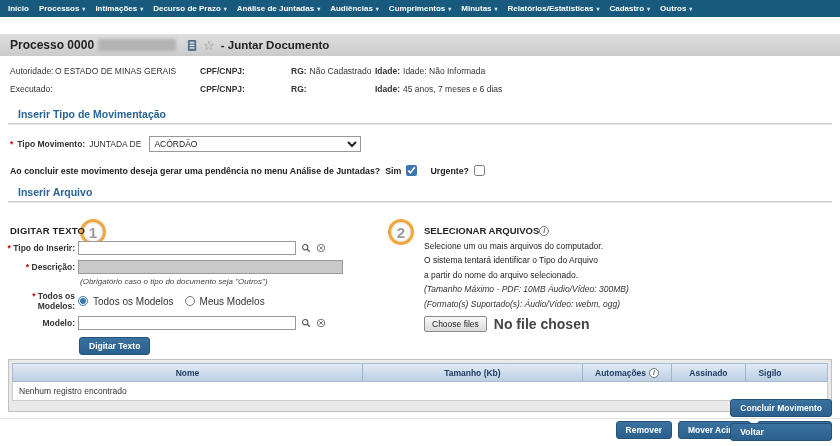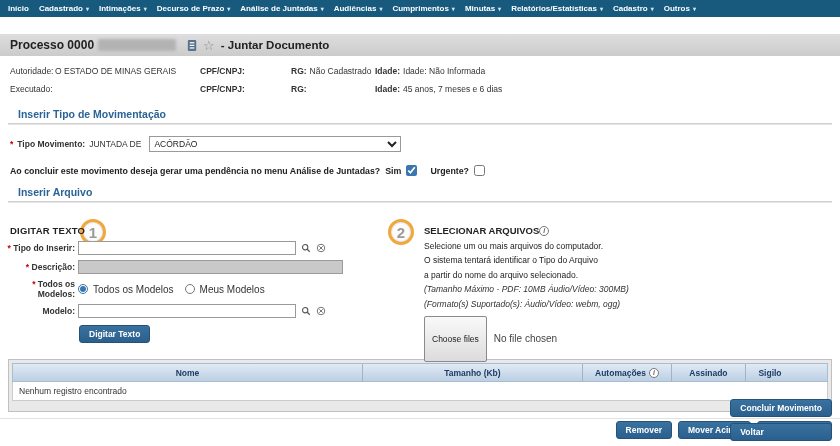--- a/index.html
+++ b/index.html
@@ -27,21 +27,21 @@
   .pair span + span { margin-left:3px; }
 
   
   .section-head { margin:10px 0 0 18px; color:#2a6496; font-weight:700; font-size:10.5px; }
   .rule { height:2px; background:linear-gradient(to bottom,#c6c6c6,#efefef); margin:3px 8px 0 8px; }
 
   
   .movement-row { margin:11px 0 0 10px; display:flex; align-items:center; gap:4px; font-size:8.5px; }
   .req { color:#c00000; font-weight:700; }
   .mlabel { font-weight:700; }
-  select.tipo { width:252px; height:16px; font-size:8.5px; border:1px solid #999; background:#fff; margin-left:4px; color:#222; }
+  select.tipo { width:212px; height:16px; font-size:8.5px; border:1px solid #999; background:#fff; margin-left:4px; color:#222; }
   .question-row { margin:13px 0 0 10px; display:flex; align-items:center; gap:5px; font-size:8.8px; font-weight:700; color:#222; }
   input[type="checkbox"], input[type="radio"] { accent-color:#3a76b0; width:11px; height:11px; margin:0; }
   input[type="radio"] { width:10px; height:10px; }
   .q-gap { margin-left:8px; }
 
   
   .file-area { position:relative; margin-top:8px; height:132px; }
   .step-circle { position:absolute; width:26px; height:26px; border:3px solid #f0a73e; border-radius:50%; background:#fcfcfc; color:#9a9a9a; font-size:15px; font-weight:700; display:flex; align-items:center; justify-content:center; box-shadow:inset 0 0 2px rgba(0,0,0,.25); }
   .circle-1 { left:80px; top:8px; }
   .circle-2 { left:388px; top:8px; }
@@ -56,22 +56,22 @@
   .radio-row label { font-size:10px; font-weight:400; margin-right:8px; margin-left:2px; }
   .btn { display:inline-block; background:linear-gradient(#39719f,#2b608d); color:#fff; font-size:8.5px; font-weight:700; padding:3px 9px; border-radius:3px; border:1px solid #24527a; cursor:pointer; white-space:nowrap; }
   .digitar { margin:7px 0 0 79px; }
 
   .right-col { position:absolute; left:424px; top:14px; width:400px; }
   .heading-right { font-weight:700; font-size:9.5px; color:#222; display:flex; align-items:center; gap:0; }
   .info-icon { width:10px; height:10px; border:1px solid #777; border-radius:50%; color:#666; font-size:7px; font-weight:700; font-style:italic; display:inline-flex; align-items:center; justify-content:center; cursor:pointer; background:#fff; }
   .rline { font-size:8.5px; margin-top:4.5px; color:#222; }
   .ritalic { font-style:italic; color:#333; }
   .file-row { margin-top:7px; display:flex; align-items:center; gap:7px; }
-  .choose-btn { border:1px solid #8a8a8a; background:linear-gradient(#f9f9f9,#dcdcdc); padding:17px 7px; font-size:8.5px; border-radius:2px; color:#222; cursor:pointer; }
-  .no-file { font-size:10px; color:#444; }
+  .choose-btn { border:1px solid #8a8a8a; background:linear-gradient(#f9f9f9,#dcdcdc); padding:2px 7px; font-size:8.5px; border-radius:2px; color:#222; cursor:pointer; }
+  .no-file { font-size:14px; color:#444;font-weight:bold; }
 
   
   .table-wrap { margin:16px 8px 0 8px; background:#e9e9e9; border:1px solid #c0c0c0; padding:3px 3px 10px 3px; }
   .thead { display:grid; grid-template-columns:43% 27% 11% 9% 6% 4%; background:linear-gradient(#e0eaf5,#bccfe3); border:1px solid #a8bdd2; }
   .th { font-size:8.5px; font-weight:700; color:#1e3c64; text-align:center; padding:3.5px 0; border-right:1px solid #9fb4ca; display:flex; align-items:center; justify-content:center; gap:3px; }
   .th:last-child { border-right:none; }
   .tbody-row { background:#fff; font-size:8.5px; color:#333; padding:4px 6px; border:1px solid #ccc; border-top:none; }
   .table-actions { display:flex; justify-content:flex-end; gap:6px; margin:9px 8px 0 0; }
 
   
@@ -79,21 +79,21 @@
   .footer { position:absolute; bottom:5px; right:8px; display:flex; gap:6px;flex-direction:column; }
 </style>
 </head>
 <body>
 
 <div class="topnav">
   <div class="nav-item">
       <span>Início</span>
     </div>
   <div class="nav-item">
-      <span>Cadastrado</span>
+      <span>Processos</span>
       <span class="caret">▾</span>
     </div>
   <div class="nav-item">
       <span>Intimações</span>
       <span class="caret">▾</span>
     </div>
   <div class="nav-item">
       <span>Decurso de Prazo</span>
       <span class="caret">▾</span>
     </div>
@@ -205,20 +205,21 @@
             <line x1="8" y1="4" x2="4" y2="8" stroke="#777" stroke-width="1.2"></line>
           </svg>
       </span>
     </div>
 
     <div class="field-row">
       <span class="flabel"><span class="req">*</span> <span>Descrição:</span></span>
       <input class="text" type="text" value="" disabled="" style="">
     </div>
 
+    <div class="note">(Obrigatório caso o tipo do documento seja "Outros")</div>
 
     <div class="field-row radio-row">
       <span class="flabel"><span class="req">*</span> <span>Todos os Modelos:</span></span>
       <input type="radio" name="modelos" checked="" style="">
       <label>Todos os Modelos</label>
       <input type="radio" name="modelos" style="">
       <label>Meus Modelos</label>
     </div>
 
     <div class="field-row">

